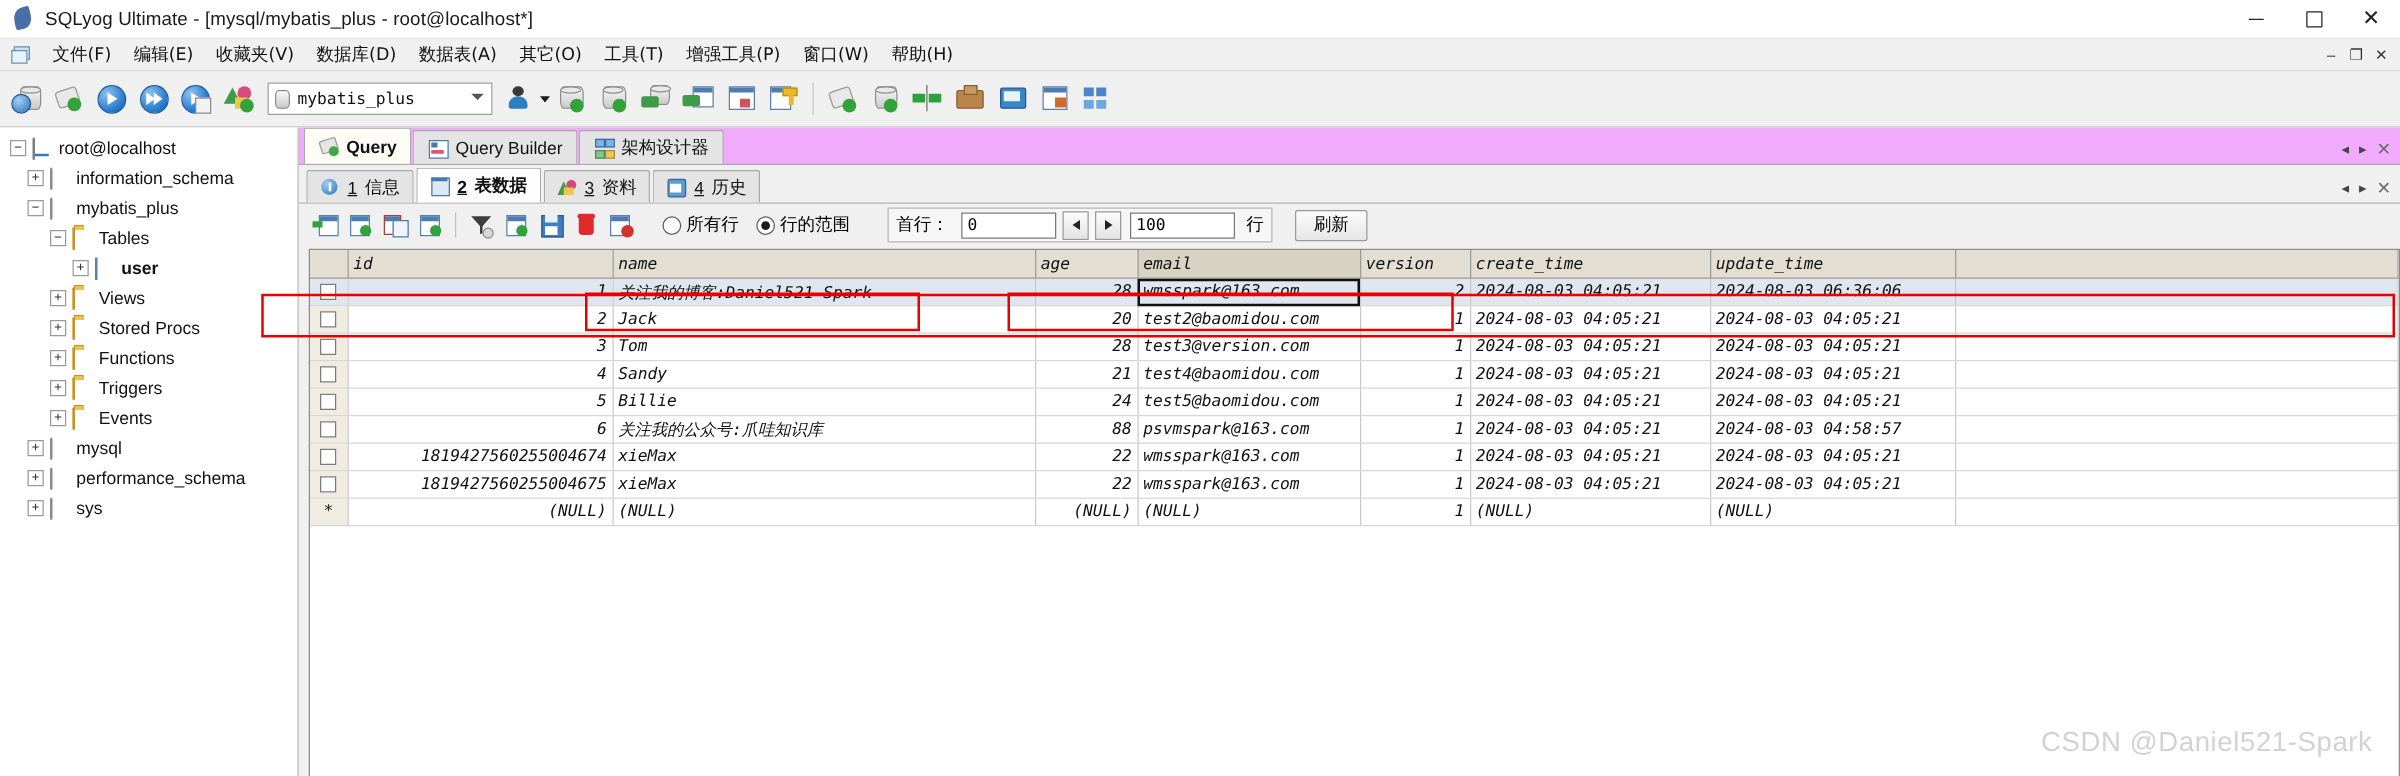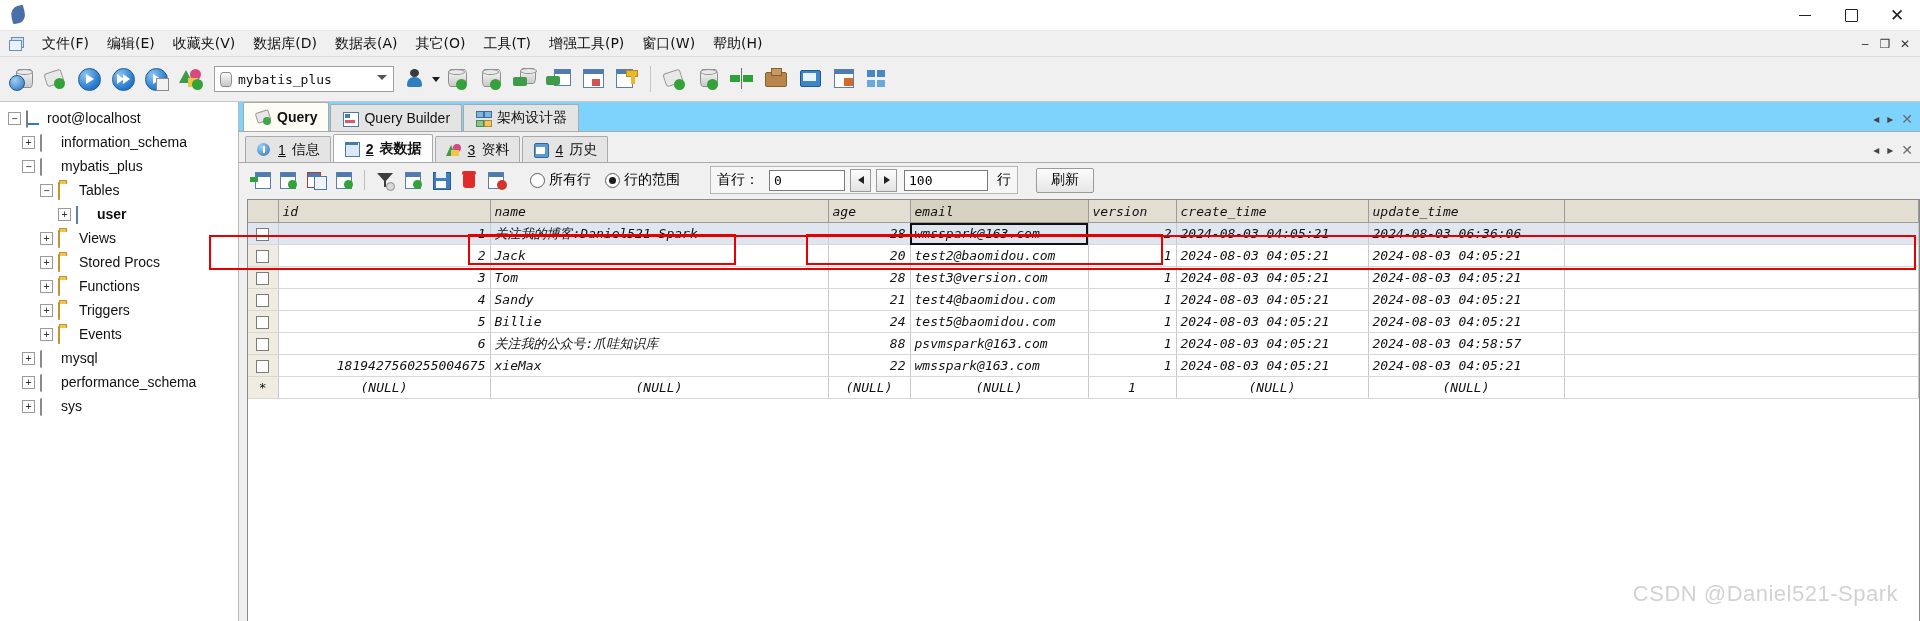--- a/index.html
+++ b/index.html
@@ -113,21 +113,21 @@
   .icon-folder{width:14px;height:11px;background:#f3c24b;border:1px solid #c1952d;border-radius:1px 2px 2px 2px;margin-top:2px;position:relative;}
   .icon-folder:before{content:"";position:absolute;left:0;top:-3px;width:6px;height:3px;background:#f3c24b;border:1px solid #c1952d;border-bottom:none;border-radius:1px 1px 0 0;}
   .icon-table{width:14px;height:12px;background:#fff;border:1px solid #5a7fa8;position:relative;}
   .icon-table:before{content:"";position:absolute;left:0;top:0;right:0;height:3px;background:#5a8fc4;}
   .icon-table:after{content:"";position:absolute;left:0;top:6px;right:0;height:1px;background:#9ab5cf;}
 
   
   .rightpane{flex:1;background:#f0f0f0;display:flex;flex-direction:column;min-width:0;}
 
   .tabbar{
-    height:29px;background:#7dd3fc;display:flex;align-items:flex-end;
+    height:29px;background:#f0abfc;display:flex;align-items:flex-end;
     padding-left:4px;position:relative;border-bottom:1px solid #a9a9a9;
   }
   .tab{
     height:26px;display:flex;align-items:center;gap:5px;padding:0 11px;
     border:1px solid #a9a9a9;border-bottom:none;background:#e4e4e4;
     font-size:14px;color:#111;margin-right:1px;border-radius:2px 2px 0 0;
   }
   .tab.active{background:#fdfdf5;height:28px;font-weight:bold;}
   .tabbar-ctl{margin-left:auto;display:flex;align-items:center;gap:8px;padding-right:7px;padding-bottom:4px;font-size:12px;color:#444;}
   .tabbar-ctl .x{color:#6b6b6b;font-size:14px;}
@@ -186,40 +186,41 @@
   table.grid td{
     border-right:1px solid #c9c9c9;border-bottom:1px solid #d7d7d7;
     padding:1px 4px;height:19px;white-space:nowrap;overflow:hidden;color:#111;
   }
   td.num{text-align:right;}
   tr.r-sel td{background:#dfe6f0;}
   td.cb{border-right:1px solid #9c9c9c;background:#f0ece1;text-align:center;padding:0;}
   .chk{width:11px;height:11px;border:1px solid #7b7b7b;background:#fff;display:inline-block;vertical-align:middle;}
   td.cbhl{background:#efe9d6;}
   .starcell{color:#555;text-align:center;}
-  td.null{color:#111;text-align:center;}
+  td.null{color:#111;}
   .cell-active{outline:2px solid #111;outline-offset:-2px;}
 
   
   .redbox{position:absolute;border:2px solid #e60000;pointer-events:none;z-index:40;}
 
   .watermark{
     position:absolute;right:22px;bottom:14px;color:#d2d2d2;font-size:22px;
     font-family:"Liberation Sans",sans-serif;z-index:30;letter-spacing:0.5px;
   }
 </style>
 </head>
 <body>
 
 <div class="app">
 
   <div class="titlebar">
     <div class="title-icon">
         <div class="dolphin"></div>
       </div>
+    <div class="title-text">SQLyog Ultimate - [mysql/mybatis_plus - root@localhost*]</div>
     <div class="win-ctl">
       <div>
           <span class="glyph-min"></span>
         </div>
       <div>
           <span class="glyph-max"></span>
         </div>
       <div class="close">
           <span class="glyph-close">✕</span>
         </div>
@@ -713,20 +714,31 @@
               <td>关注我的公众号:爪哇知识库</td>
               <td class="num">88</td>
               <td>psvmspark@163.com</td>
               <td class="num">1</td>
               <td>2024-08-03 04:05:21</td>
               <td>2024-08-03 04:58:57</td>
               <td></td>
             </tr>
             <tr>
               <td class="cb"><span class="chk"></span></td>
+              <td class="num">1819427560255004674</td>
+              <td>xieMax</td>
+              <td class="num">22</td>
+              <td>wmsspark@163.com</td>
+              <td class="num">1</td>
+              <td>2024-08-03 04:05:21</td>
+              <td>2024-08-03 04:05:21</td>
+              <td></td>
+            </tr>
+            <tr>
+              <td class="cb"><span class="chk"></span></td>
               <td class="num">1819427560255004675</td>
               <td>xieMax</td>
               <td class="num">22</td>
               <td>wmsspark@163.com</td>
               <td class="num">1</td>
               <td>2024-08-03 04:05:21</td>
               <td>2024-08-03 04:05:21</td>
               <td></td>
             </tr>
             <tr>

